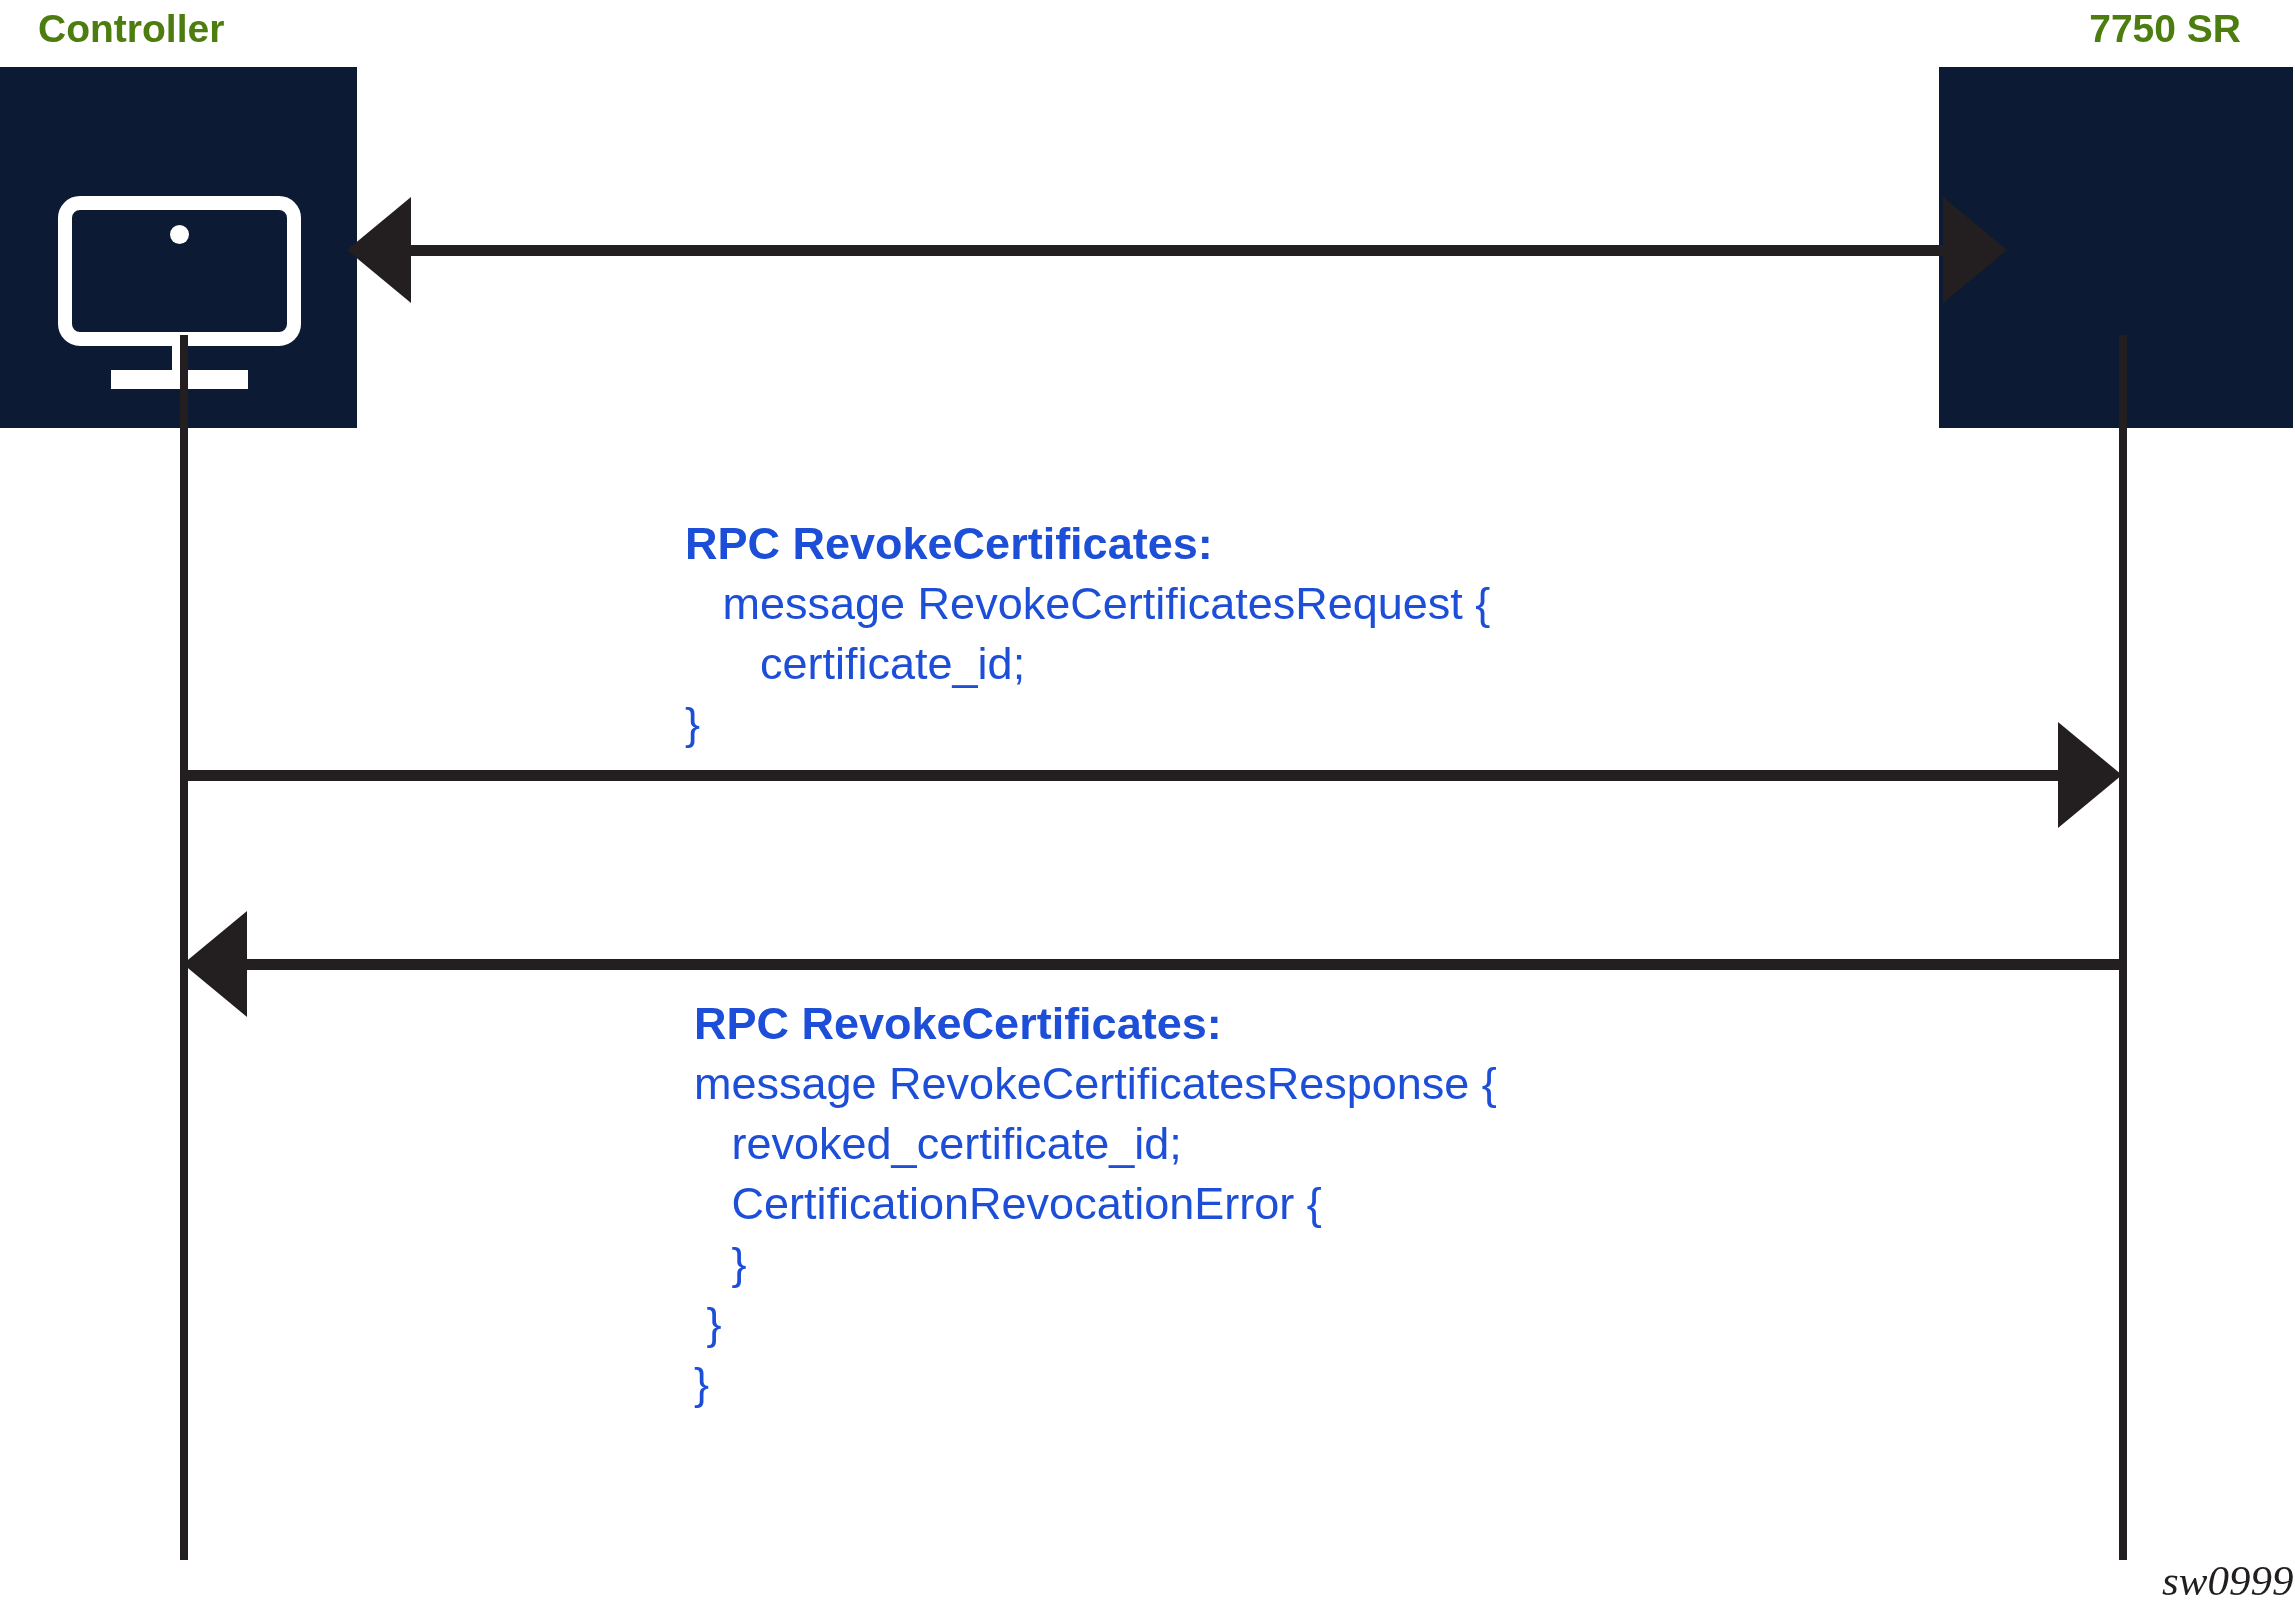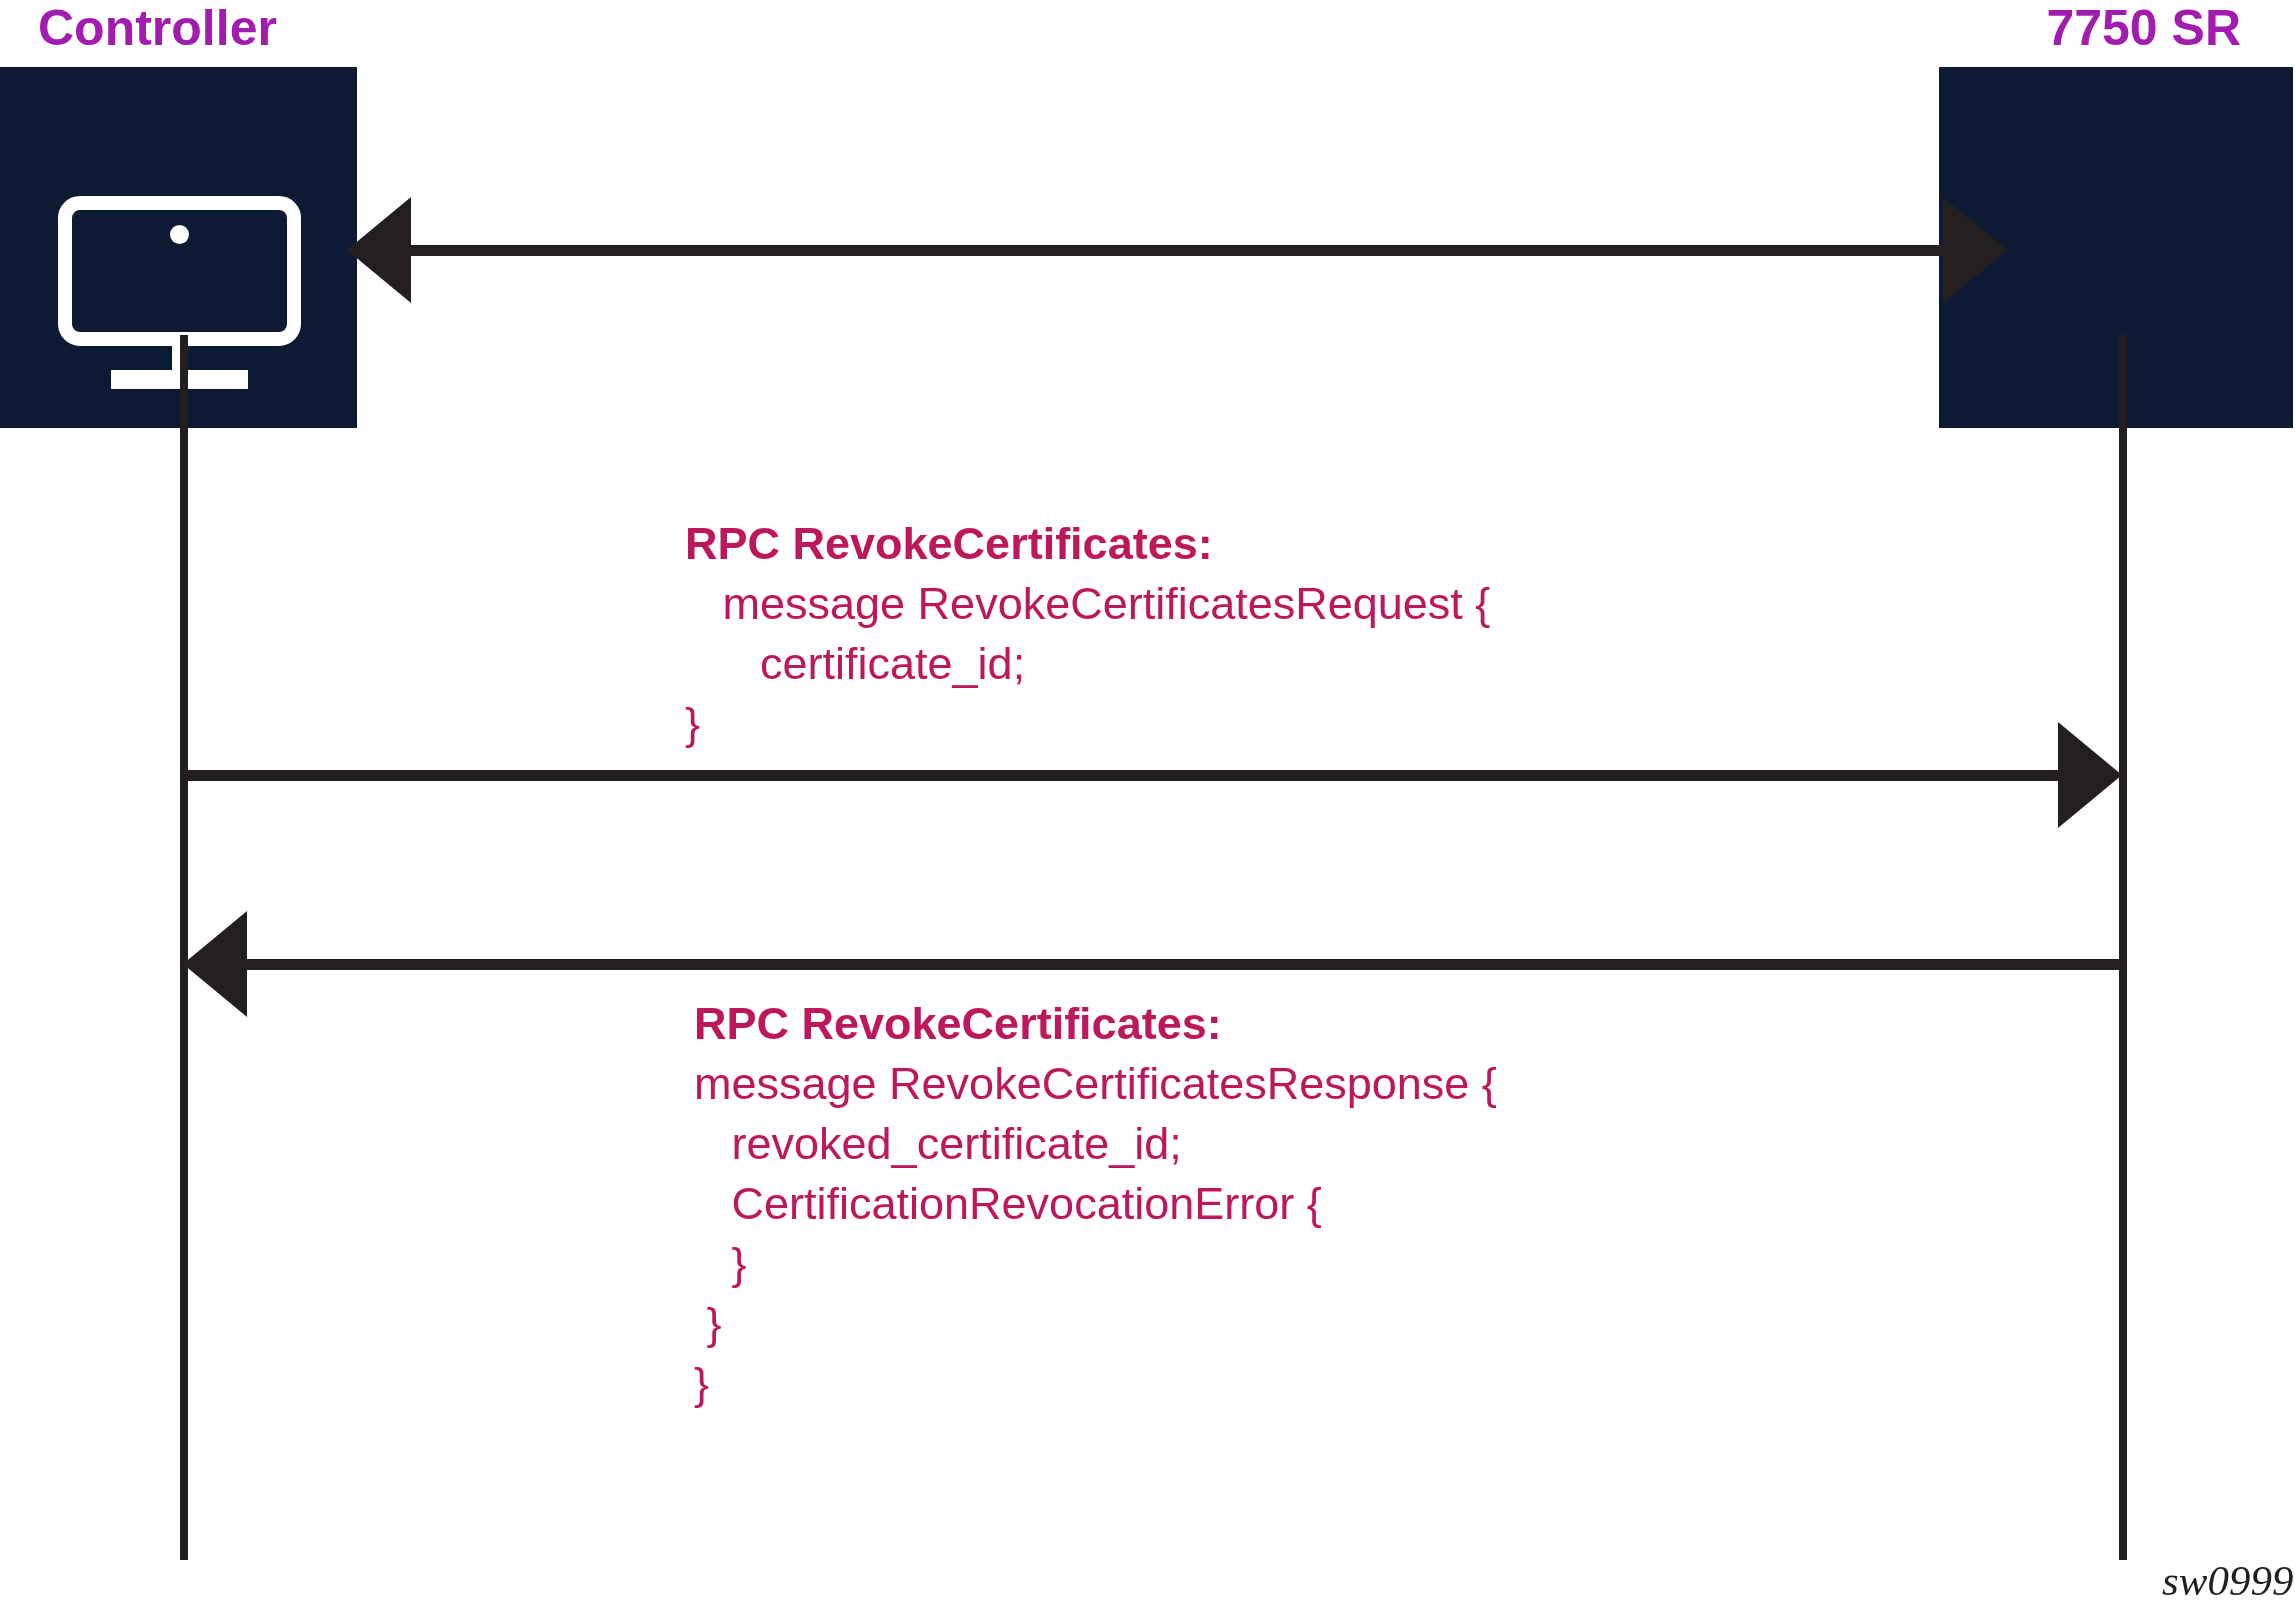--- a/index.html
+++ b/index.html
@@ -7,23 +7,23 @@
     width:2295px;height:1621px;position:relative;overflow:hidden;
     font-family:"Liberation Sans",sans-serif;
     -webkit-font-smoothing:antialiased;
   }
   .stage{position:absolute;left:0;top:0;width:2295px;height:1621px;}
 
   
   .node-title{
     position:absolute;
     font-weight:bold;
-    font-size:50px;
+    font-size:39px;
     line-height:53px;
-    color:#a21caf;
+    color:#4d7c0f;
     white-space:nowrap;
   }
   #title-controller{left:38px;top:1.7px;}
   #title-sr{left:1939px;top:1.7px;width:302px;text-align:right;}
 
   
   .node-box{
     position:absolute;
     background:#0c1a33;
   }
@@ -79,21 +79,21 @@
   
   #link2-line{left:240px;top:959px;width:1881px;}
   #link2-head-left{left:183px;top:911px;}
 
   
   .msg-block{position:absolute;color:#231f20;}
   .msg-line{
     white-space:pre;
     font-size:45px;
     line-height:60px;
-    color:#be185d;
+    color:#1d4ed8;
   }
   .msg-line.bold{font-weight:bold;}
 
   #msg-request{left:685px;top:514px;}
   #msg-response{left:694px;top:994px;}
 
   
   #figure-id{
     position:absolute;left:2130px;top:1556px;
     font-family:"Liberation Serif",serif;

